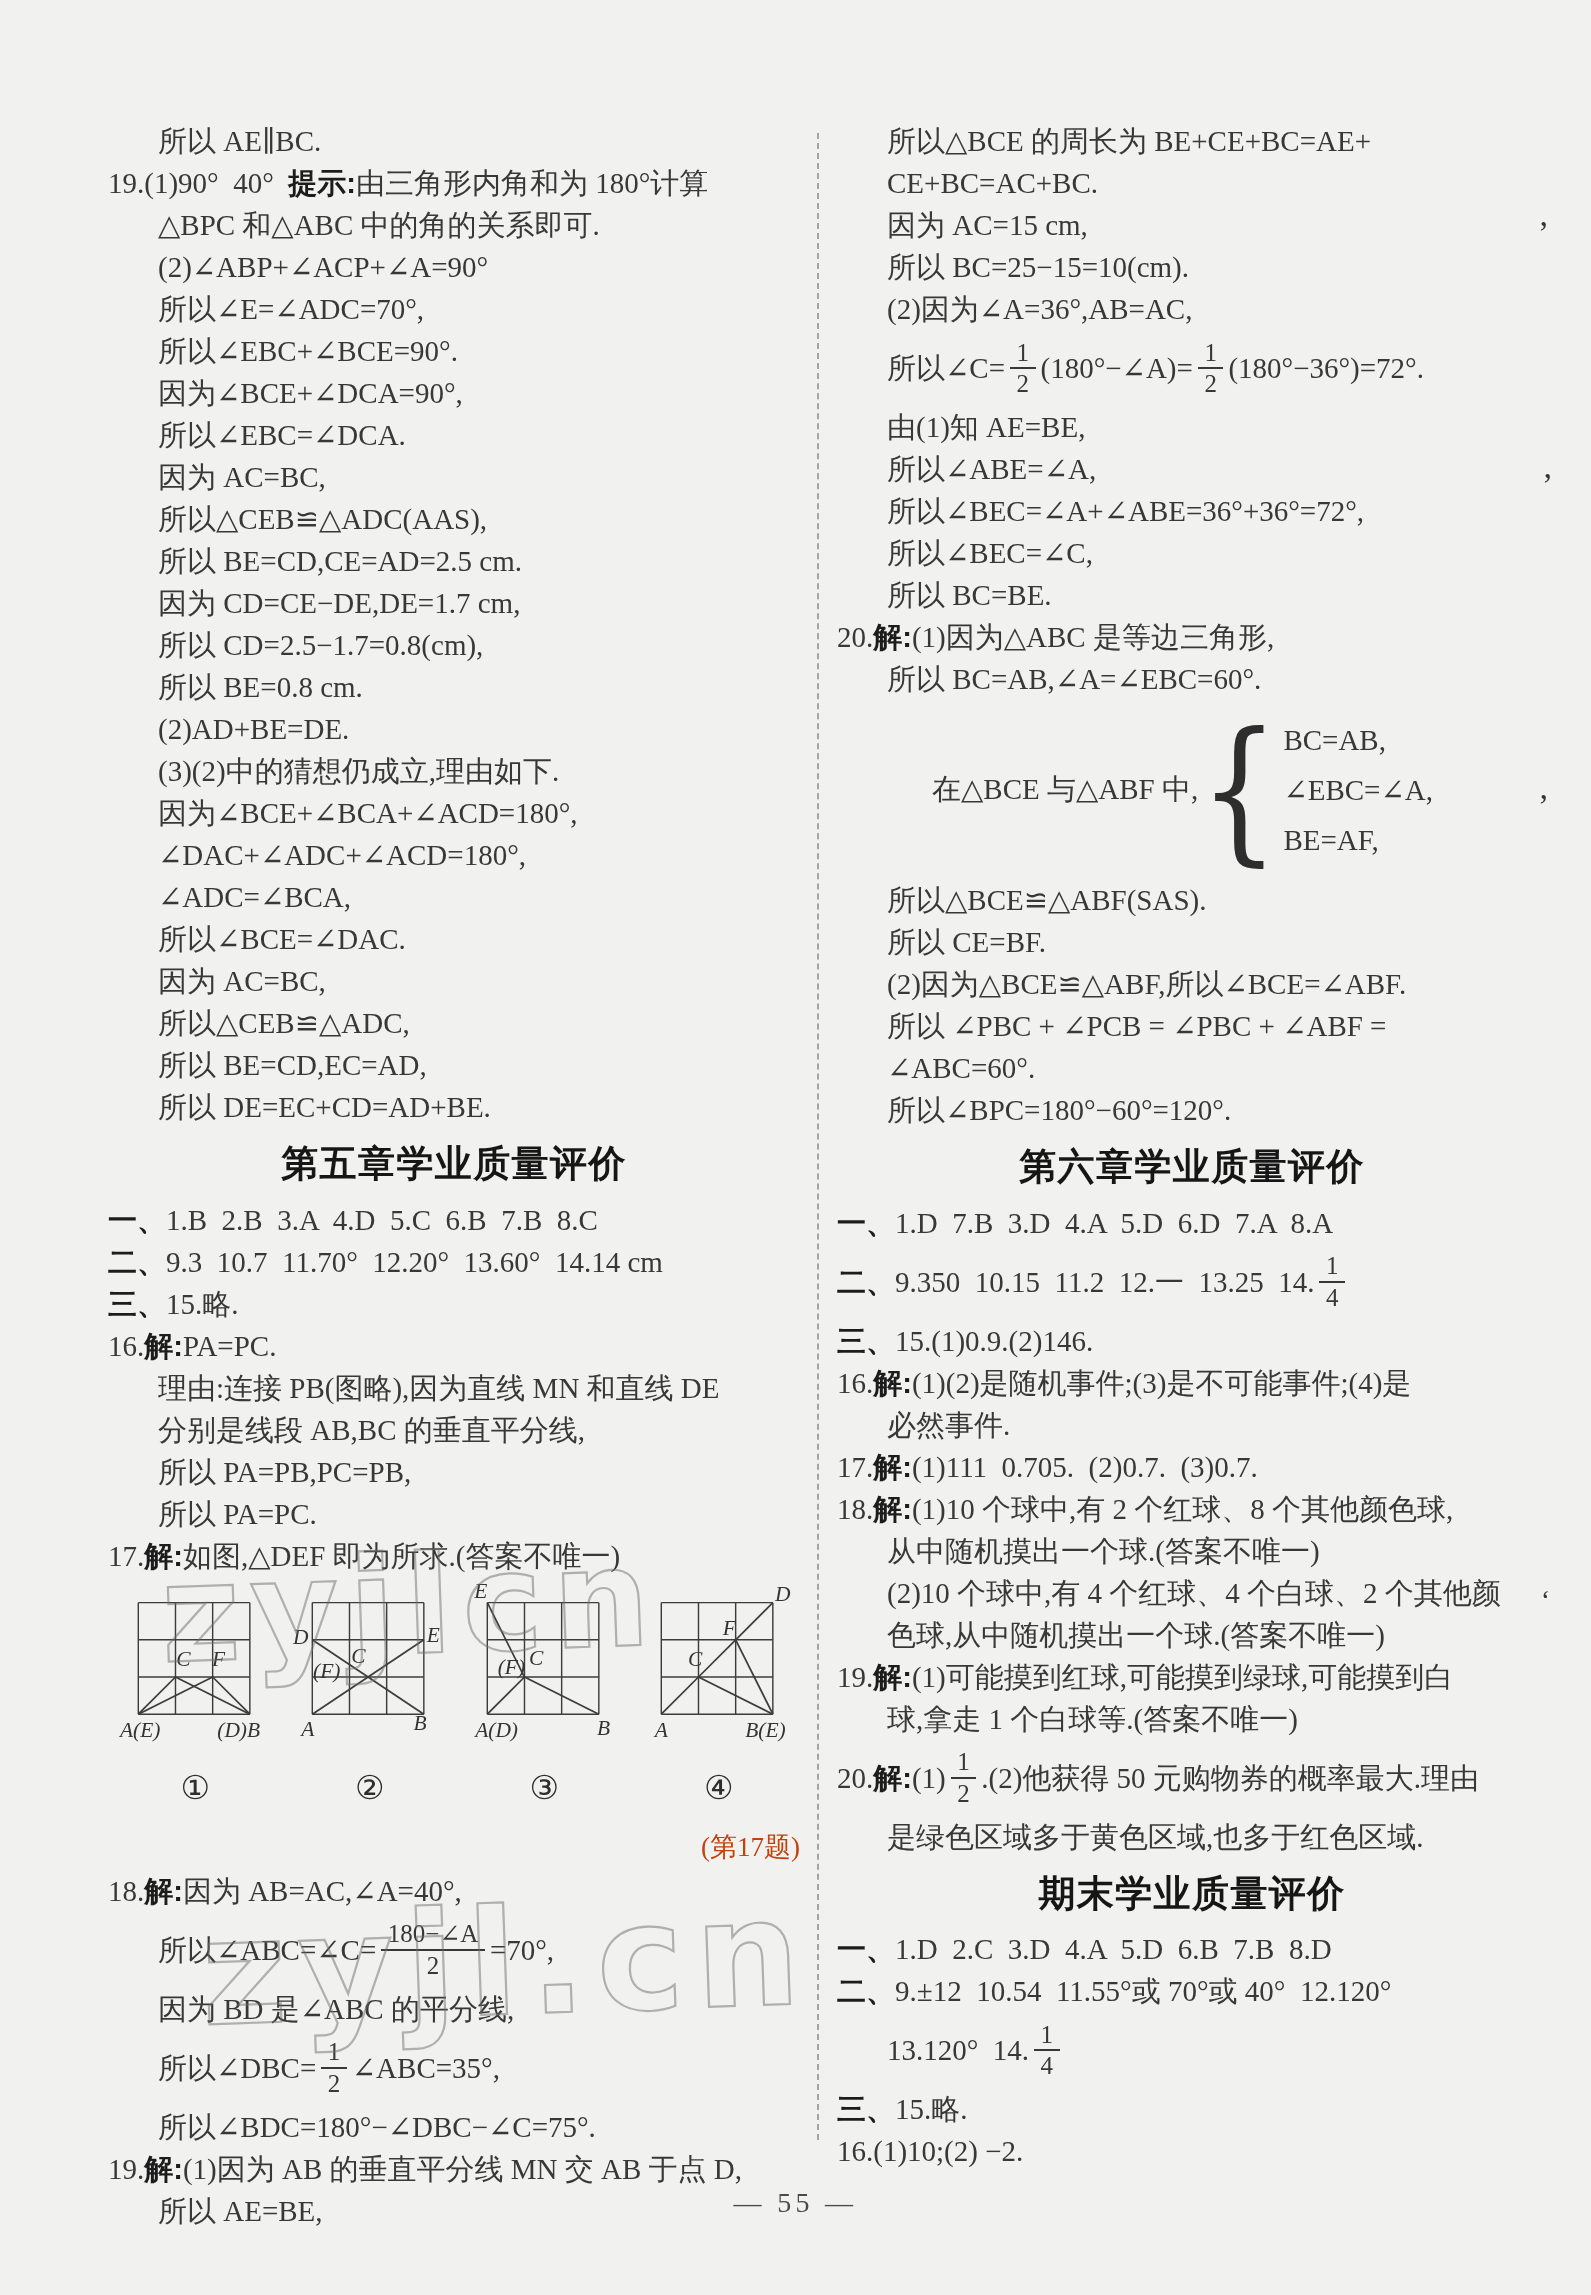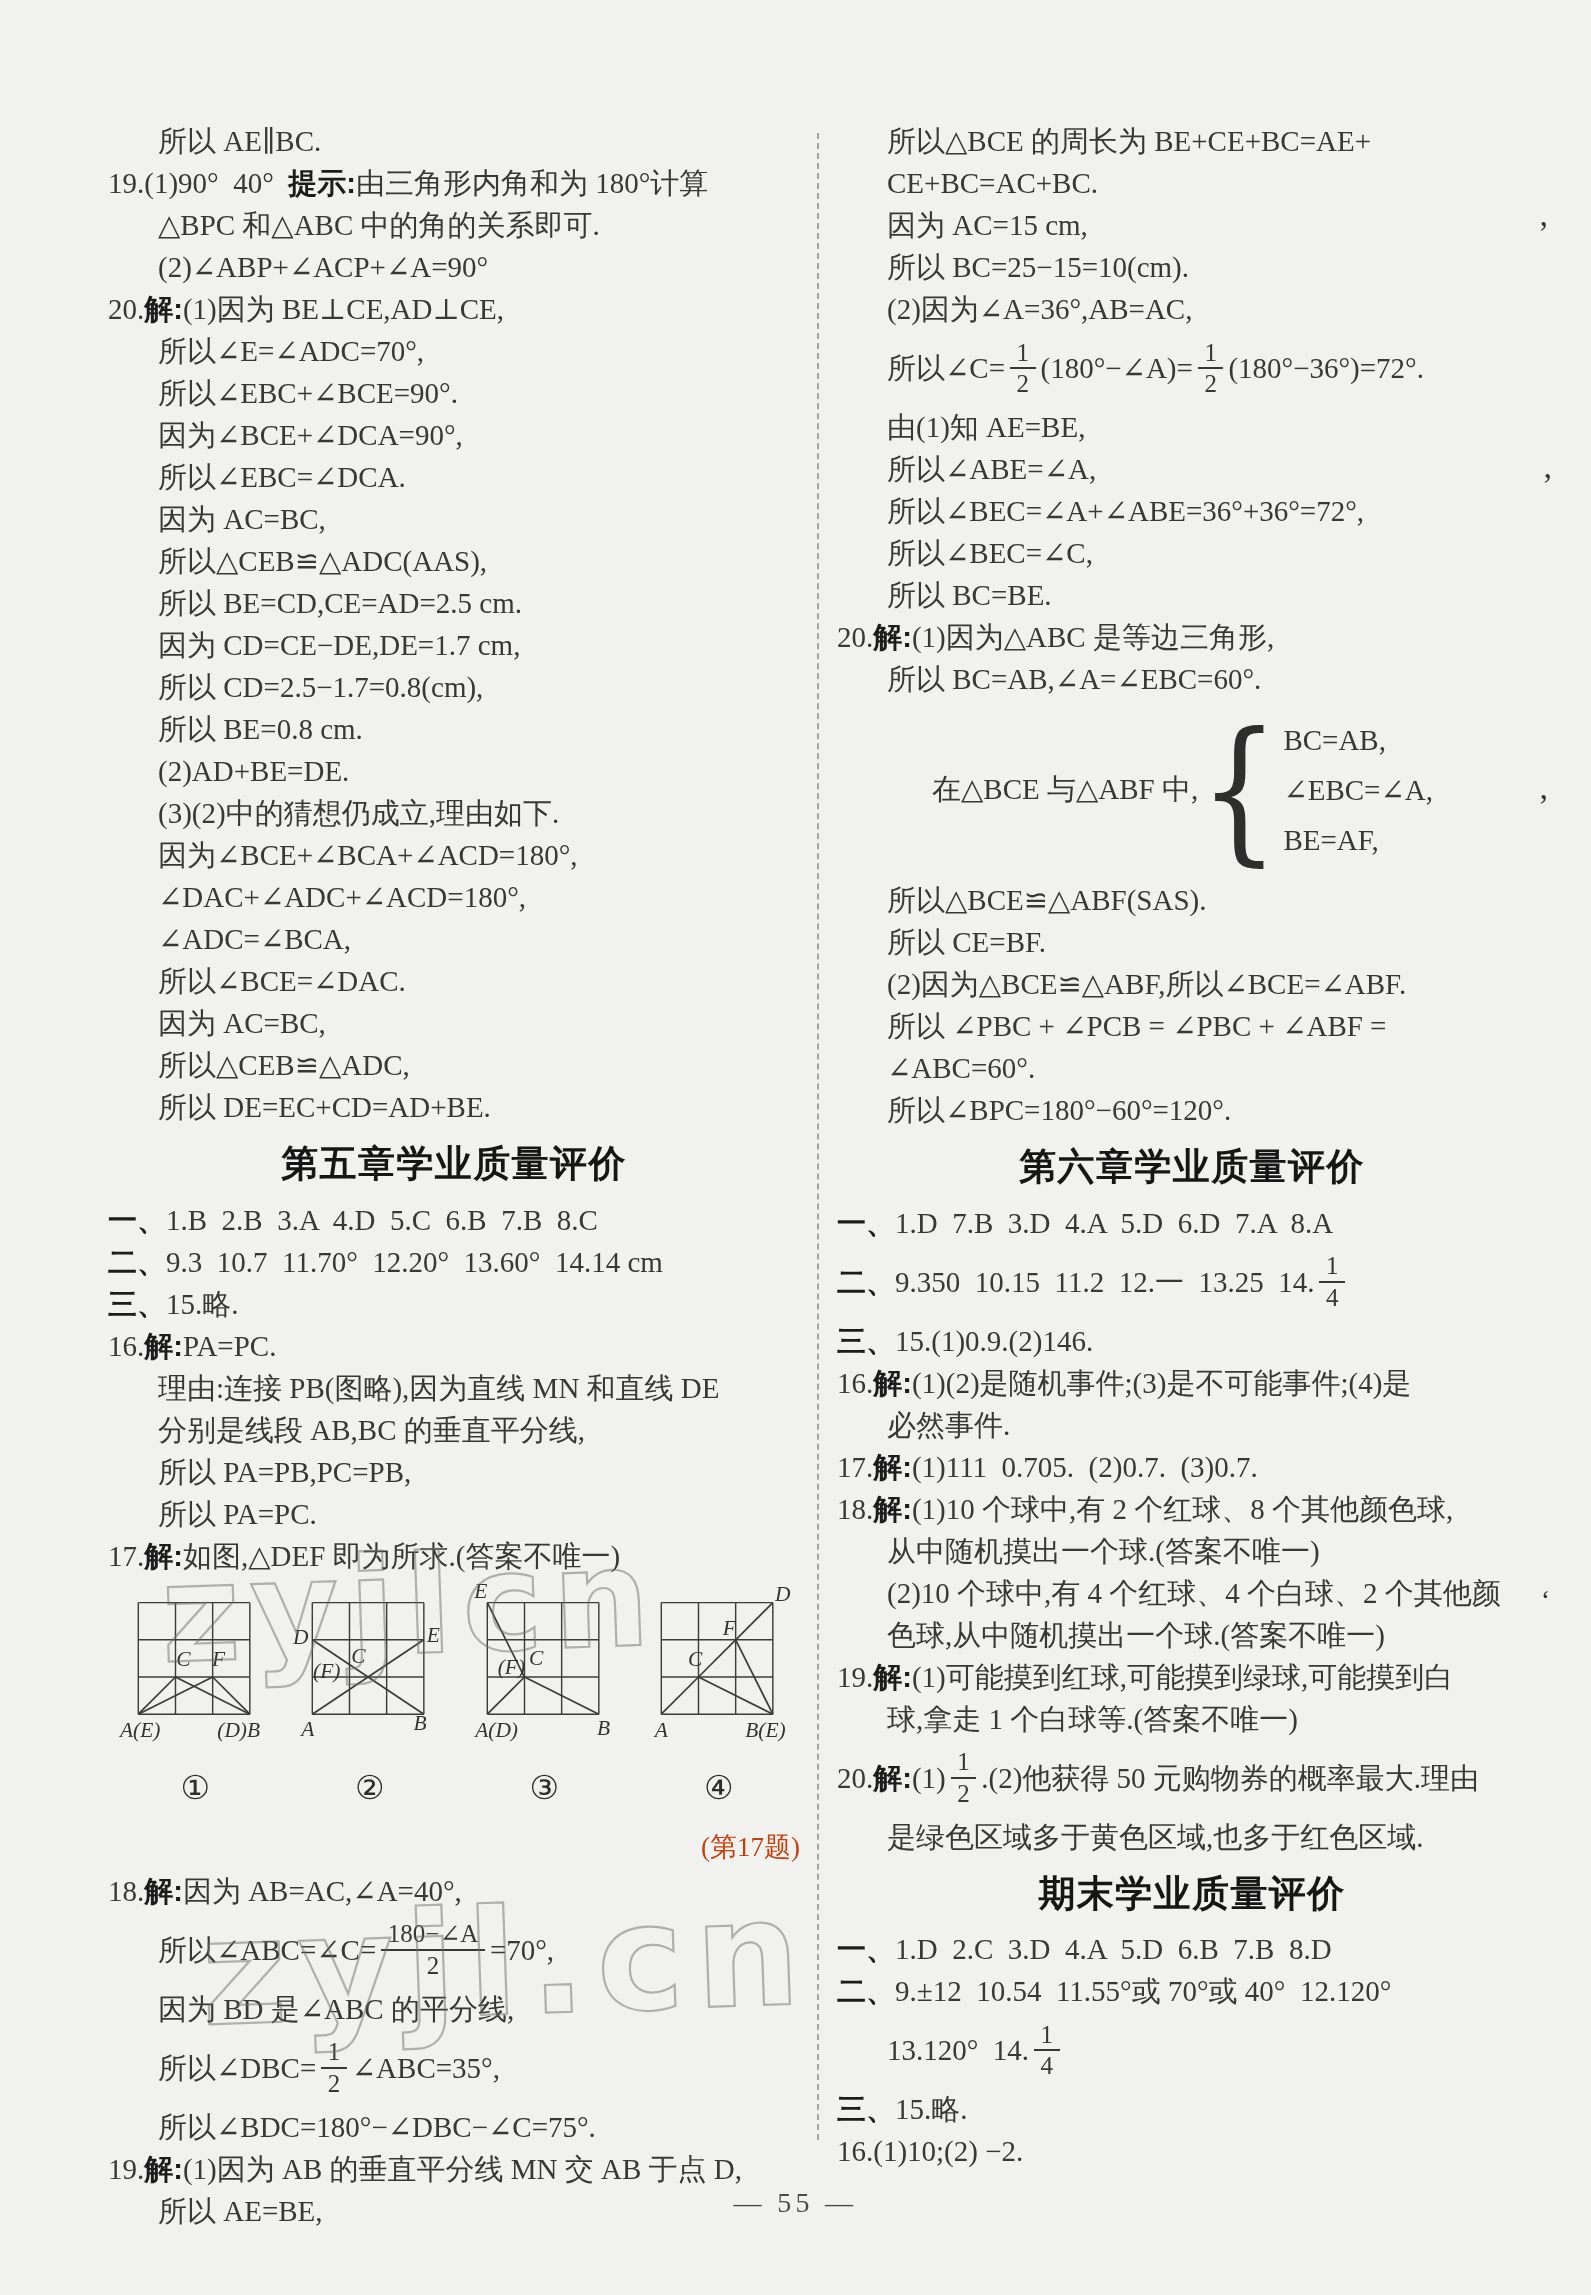--- a/index.html
+++ b/index.html
@@ -63,39 +63,39 @@
 </head>
 <body>
 
 <div id="divider"></div>
 
 <div id="col-left" class="col">
     <div class="line t"><span>所以 AE∥BC.</span></div>
     <div class="line n"><span>19.(1)90°  40°  </span><span class="bold">提示:</span><span>由三角形内角和为 180°计算</span></div>
     <div class="line t"><span>△BPC 和△ABC 中的角的关系即可.</span></div>
     <div class="line t"><span>(2)∠ABP+∠ACP+∠A=90°</span></div>
-    <div class="line n"><span>20.</span><span class="bold">解:</span><span>(1)因为 BE⊥CE,AD⊥CE,</span></div>
     <div class="line t"><span>所以∠E=∠ADC=70°,</span></div>
     <div class="line t"><span>所以∠EBC+∠BCE=90°.</span></div>
     <div class="line t"><span>因为∠BCE+∠DCA=90°,</span></div>
     <div class="line t"><span>所以∠EBC=∠DCA.</span></div>
     <div class="line t"><span>因为 AC=BC,</span></div>
     <div class="line t"><span>所以△CEB≌△ADC(AAS),</span></div>
     <div class="line t"><span>所以 BE=CD,CE=AD=2.5 cm.</span></div>
     <div class="line t"><span>因为 CD=CE−DE,DE=1.7 cm,</span></div>
     <div class="line t"><span>所以 CD=2.5−1.7=0.8(cm),</span></div>
     <div class="line t"><span>所以 BE=0.8 cm.</span></div>
     <div class="line t"><span>(2)AD+BE=DE.</span></div>
     <div class="line t"><span>(3)(2)中的猜想仍成立,理由如下.</span></div>
     <div class="line t"><span>因为∠BCE+∠BCA+∠ACD=180°,</span></div>
     <div class="line t"><span>∠DAC+∠ADC+∠ACD=180°,</span></div>
     <div class="line t"><span>∠ADC=∠BCA,</span></div>
     <div class="line t"><span>所以∠BCE=∠DAC.</span></div>
     <div class="line t"><span>因为 AC=BC,</span></div>
     <div class="line t"><span>所以△CEB≌△ADC,</span></div>
+    <div class="line t"><span>所以 BE=CD,EC=AD,</span></div>
     <div class="line t"><span>所以 DE=EC+CD=AD+BE.</span></div>
     <div class="hline">第五章学业质量评价</div>
     <div class="line l"><span class="bold">一、</span><span>1.B  2.B  3.A  4.D  5.C  6.B  7.B  8.C</span></div>
     <div class="line l"><span class="bold">二、</span><span>9.3  10.7  11.70°  12.20°  13.60°  14.14 cm</span></div>
     <div class="line l"><span class="bold">三、</span><span>15.略.</span></div>
     <div class="line n"><span>16.</span><span class="bold">解:</span><span>PA=PC.</span></div>
     <div class="line t"><span>理由:连接 PB(图略),因为直线 MN 和直线 DE</span></div>
     <div class="line t"><span>分别是线段 AB,BC 的垂直平分线,</span></div>
     <div class="line t"><span>所以 PA=PB,PC=PB,</span></div>
     <div class="line t"><span>所以 PA=PC.</span></div>

